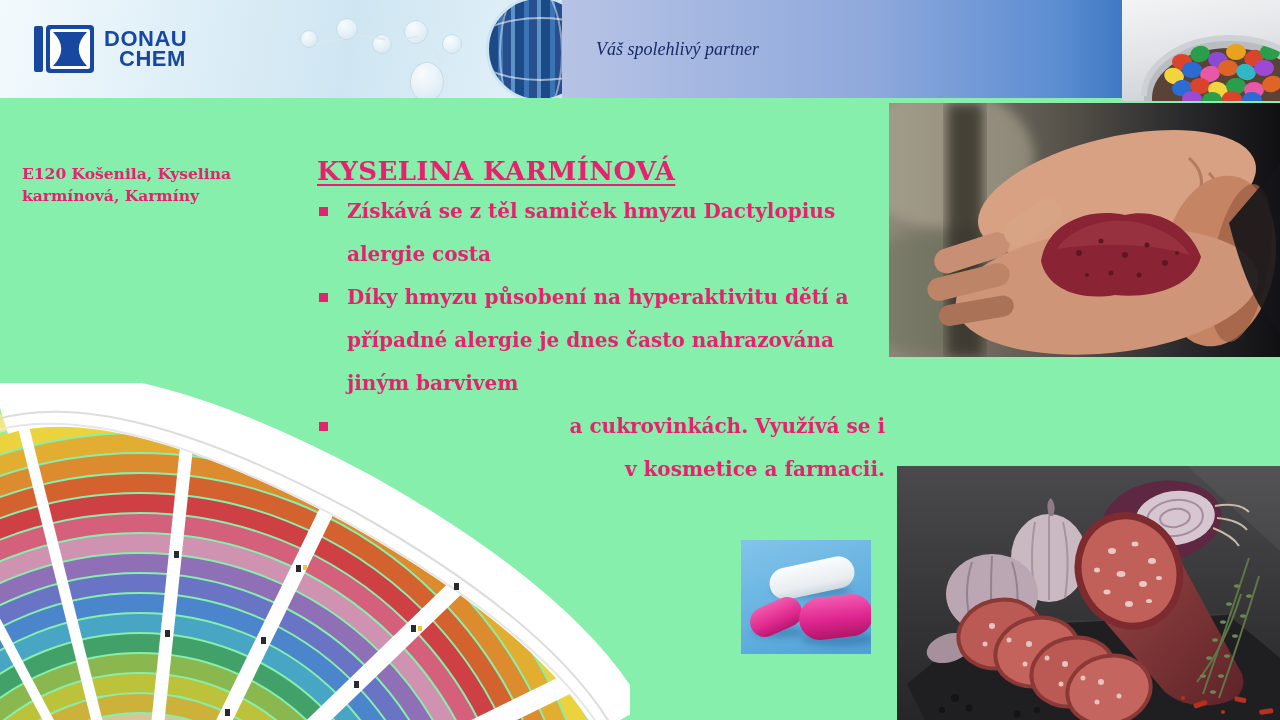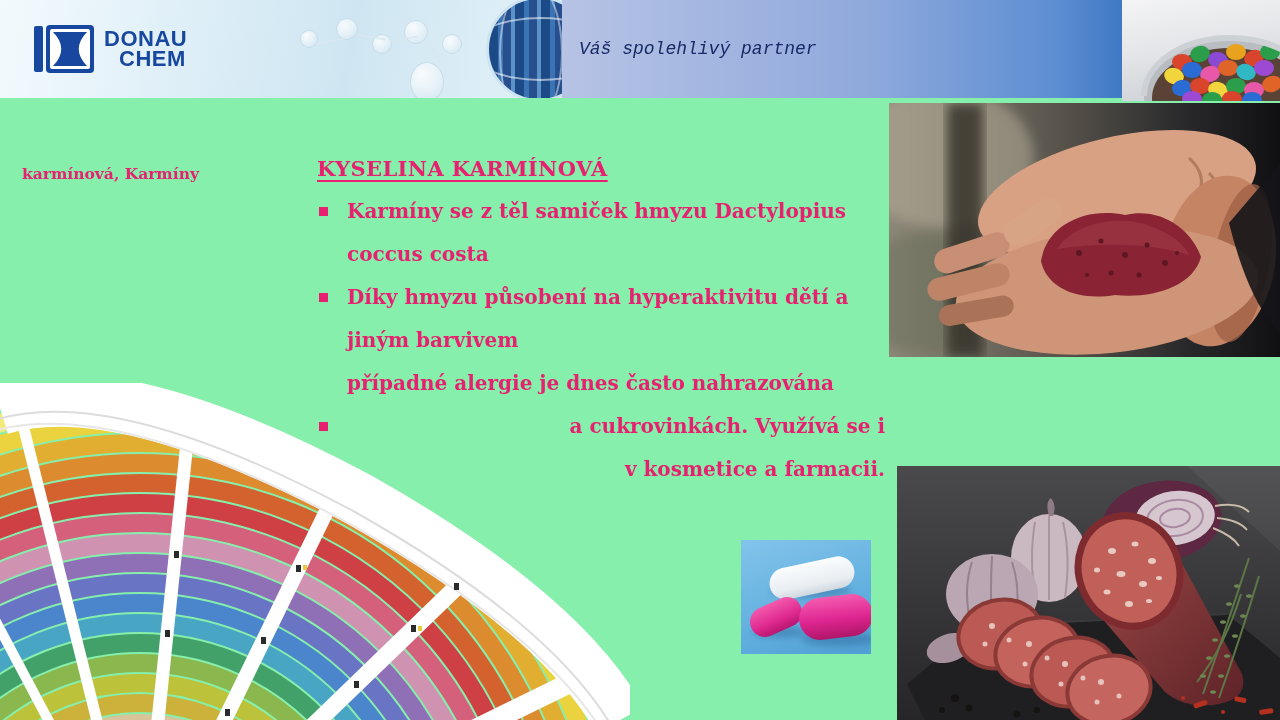--- a/index.html
+++ b/index.html
@@ -32,32 +32,32 @@
     border:2px solid rgba(255,255,255,.45); border-radius:50%; }
   .logo { position:absolute; left:34px; top:24px; display:flex; align-items:center; }
   .logo-text { margin-left:8px; color:#17479e; font-family:"Liberation Sans", sans-serif;
     font-weight:bold; font-size:22px; line-height:.92; letter-spacing:.5px; }
   .logo-text .l2 { margin-left:15px; display:block; }
   .header-mid {
     position:absolute; left:562px; top:0; width:560px; height:98px;
     background:linear-gradient(90deg,#b7c3e5 0%,#8fa9dc 55%,#5d8ed2 88%,#3f79c4 100%);
     display:flex; align-items:center;
   }
-  .tagline { color:#182a66; font-style:italic; font-size:18px; padding-left:17px;
-    font-family:Liberation Mono, monospace; font-weight:500; }
+  .tagline { color:#182a66; font-style:italic; font-size:18px; padding-left:34px;
+    font-family:Liberation Serif, serif; font-weight:500; }
   .header-candy {
     position:absolute; left:1122px; top:0; width:158px; height:101px; overflow:hidden;
     background:linear-gradient(170deg,#f4f4f5 0%,#e3e5e8 45%,#c8ccd1 100%);
   }
   
   .side-label { position:absolute; left:22px; top:163px; width:250px;
     color:#e7216f; font-weight:bold; font-size:15.5px; line-height:1.42; }
   .side-label span { display:block; }
   .main-title { position:absolute; left:317px; top:156px;
-    color:#e7216f; font-weight:bold; font-size:21px; letter-spacing:.4px;
+    color:#e7216f; font-weight:bold; font-size:26px; letter-spacing:.4px;
     text-decoration:underline; text-underline-offset:4px; text-decoration-thickness:2px; }
   .bullets { position:absolute; left:317px; top:190px; width:568px; z-index:3;
     color:#e7216f; font-weight:bold; font-size:20px; }
   .bullet { position:relative; padding-left:30px; }
   .bsq { position:absolute; left:2px; top:17px; width:9px; height:9px; background:#e7216f; }
   .bl { display:block; line-height:43px; white-space:nowrap; }
   .bl.center { text-align:right; }
   
   .photo { position:absolute; overflow:hidden; }
   .img-hands  { left:889px; top:103px; width:391px; height:254px; }
@@ -136,36 +136,37 @@
         <ellipse cx="70" cy="99" rx="10" ry="8" fill="#9c4ad4"></ellipse>
         <ellipse cx="90" cy="100" rx="10" ry="8" fill="#2a9e4a"></ellipse>
         <ellipse cx="110" cy="99" rx="10" ry="8" fill="#d8452c"></ellipse>
         <ellipse cx="130" cy="100" rx="10" ry="8" fill="#2a6bd4"></ellipse>
       </g>
       <path d="M22 96 A86 58 0 0 1 194 96" fill="none" stroke="#cdd1d5" stroke-width="6"></path>
     </svg>
   </div>
 
   <div class="side-label">
+    <span>E120 Košenila, Kyselina</span>
     <span>karmínová, Karmíny</span>
   </div>
 
   <div class="main-title">KYSELINA KARMÍNOVÁ</div>
 
   <div class="bullets">
     <div class="bullet">
       <span class="bsq"></span>
-      <span class="bl">Karmíny se z těl samiček hmyzu Dactylopius</span>
-      <span class="bl">coccus costa</span>
+      <span class="bl">Získává se z těl samiček hmyzu Dactylopius</span>
+      <span class="bl">alergie costa</span>
     </div>
     <div class="bullet">
       <span class="bsq"></span>
       <span class="bl">Díky hmyzu působení na hyperaktivitu dětí a</span>
+      <span class="bl">případné alergie je dnes často nahrazována</span>
       <span class="bl">jiným barvivem</span>
-      <span class="bl">případné alergie je dnes často nahrazována</span>
     </div>
     <div class="bullet">
       <span class="bsq"></span>
       <span class="bl center">a cukrovinkách. Využívá se i</span>
       <span class="bl center">v kosmetice a farmacii.</span>
     </div>
   </div>
 
   <div class="photo img-fan">
     <svg width="630" height="337" viewBox="0 0 630 337">

